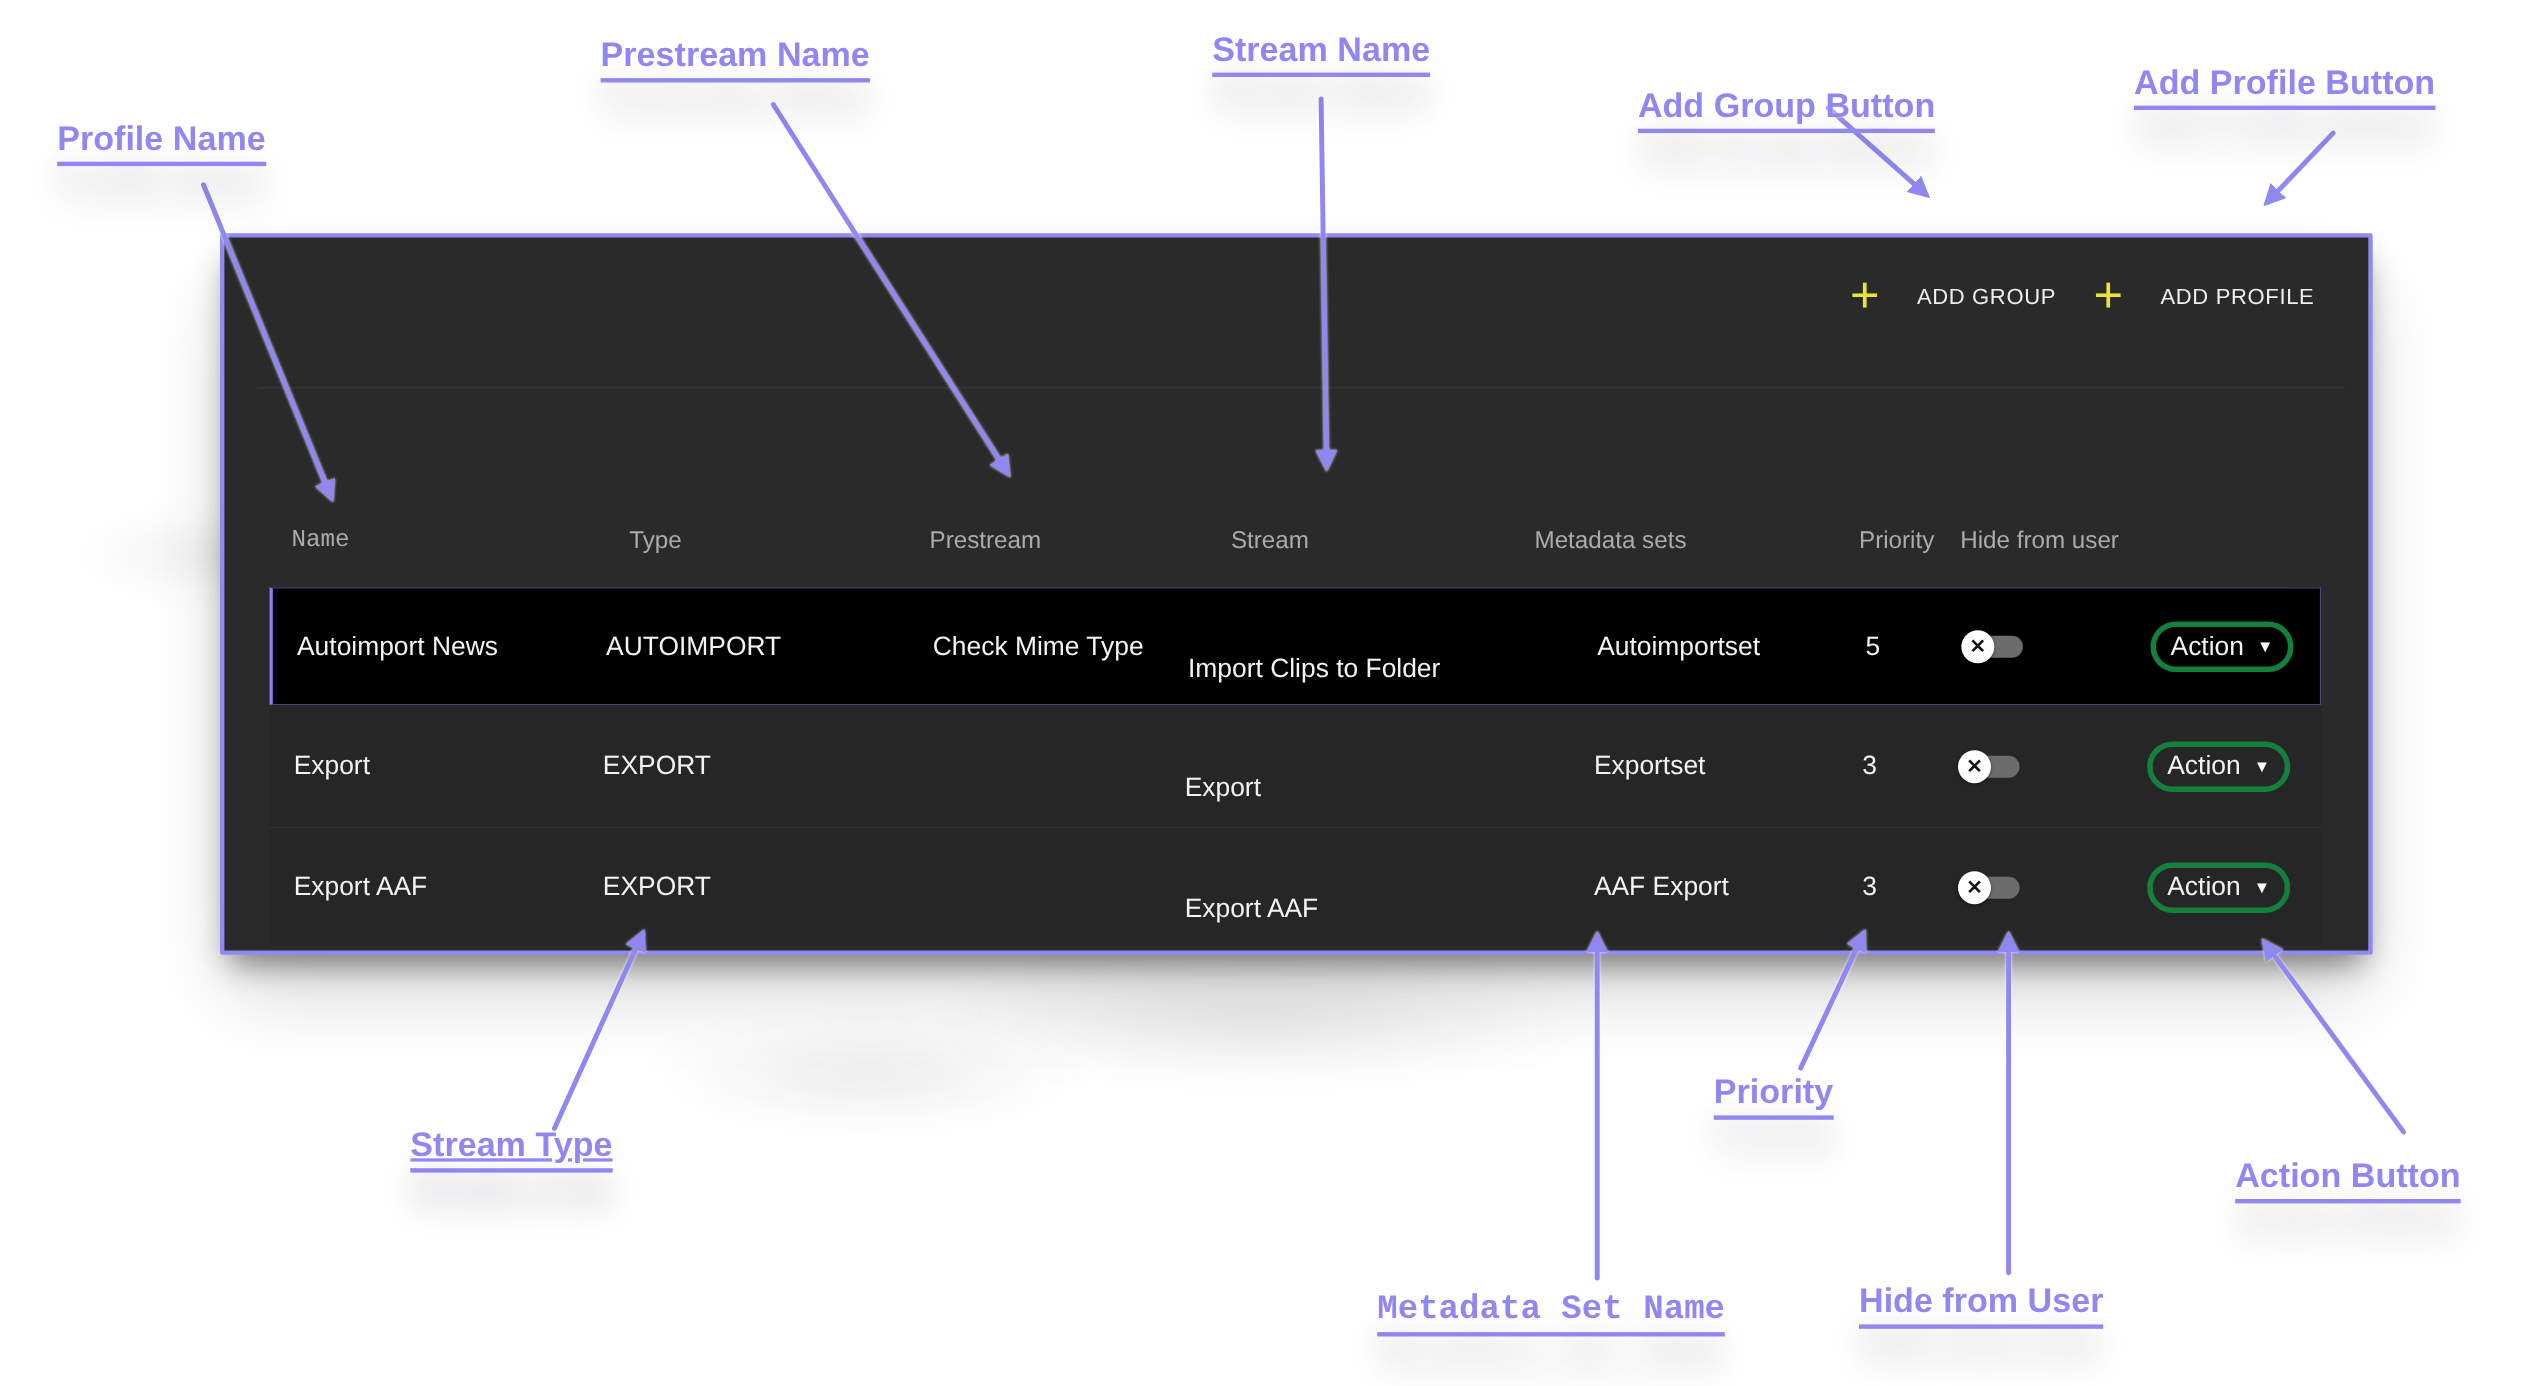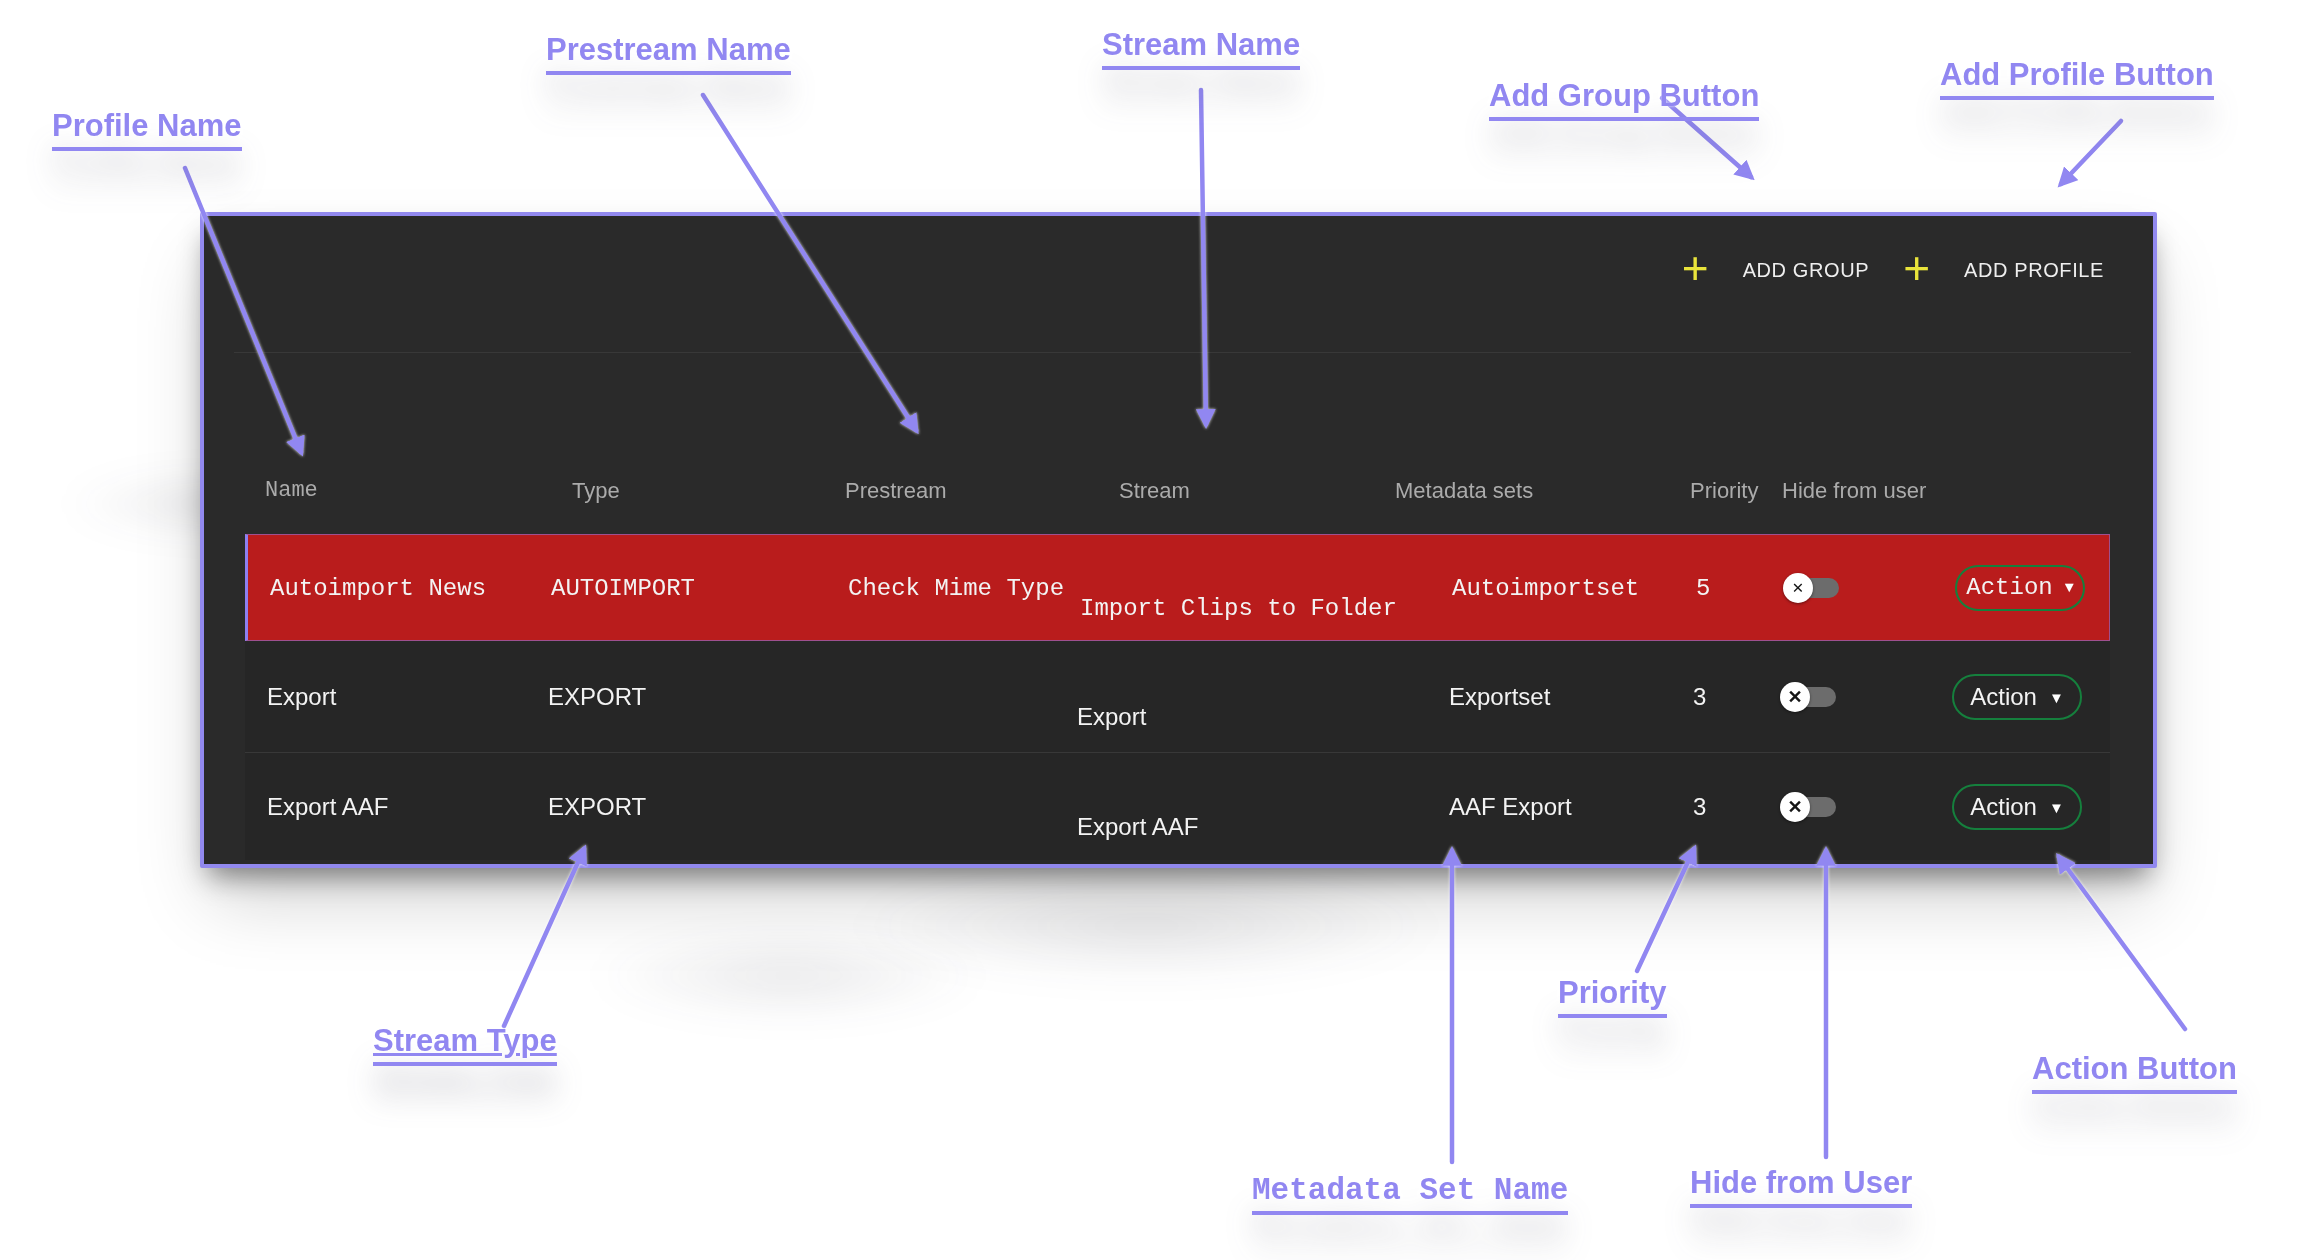--- a/index.html
+++ b/index.html
@@ -30,36 +30,36 @@
   .toolbar-divider { position:absolute; top:136px; left:30px; right:22px; height:1px; background:#383838; }
 
   .thead { position:absolute; top:259px; left:41px; right:43px; height:32px; }
   .thead span { position:absolute; top:0; line-height:32px; font-size:22px; color:#ababab; white-space:nowrap; }
   .col-0 { left:20px;font-family:Liberation Mono, monospace; }  .col-1 { left:303px;margin-left:24px; } .col-2 { left:600px; }
   .col-3 { left:874px; } .col-4 { left:1150px; } .col-5 { left:1445px; } .col-6 { left:1537px; }
 
   .tbody { position:absolute; top:318px; left:41px; right:43px; }
   .row { position:relative; height:107px; background:#262626; }
   .row:nth-child(2) { height:112px; border-bottom:1px solid #383838; }
-  .row.selected { background:#b91c1c; border:1px solid rgba(136,123,238,0.55);
-                  border-left:3px solid #8d80f0;font-family:Liberation Mono, monospace; }
+  .row.selected { background:#000000; border:1px solid rgba(136,123,238,0.55);
+                  border-left:3px solid #8d80f0; }
   .cell { position:absolute; top:50%; transform:translateY(-50%); font-size:24px; color:#f3f3f3; white-space:nowrap; }
   .c-name { left:22px; } .c-type { left:303px; } .c-prestream { left:600px; }
   .c-stream { left:832px;margin-top:20px; } .c-meta { left:1204px; } .c-priority { left:1448px; }
 
   .toggle { position:absolute; left:1537px; top:50%; transform:translateY(-50%);
             width:54px; height:20px; background:#6c6c6c; border-radius:10px; cursor:pointer; }
   .toggle .thumb { position:absolute; left:-2px; top:-5px; width:30px; height:30px;
                    background:#ffffff; border-radius:50%;
                    display:flex; align-items:center; justify-content:center;
                    box-shadow:0 1px 3px rgba(0,0,0,0.45); }
   .toggle .thumb span { font-size:18px; font-weight:700; color:#141414; line-height:30px; }
 
   .action-btn { position:absolute; left:1707px; top:50%; transform:translateY(-50%);
-                width:130px; height:46px; border:2px solid #15803d; border-radius:23px;
+                width:130px; height:46px; border:5px solid #15803d; border-radius:23px;
                 background:transparent; display:flex; align-items:center; justify-content:center;
                 gap:12px; cursor:pointer; }
   .action-btn .a-label { font-size:24px; color:#f3f3f3; }
   .action-btn .caret { font-size:15px; color:#ffffff; transform:translateY(1px); }
 
   
   .arrows { position:absolute; left:0; top:0; width:2304px; height:1260px; z-index:5; pointer-events:none; }
 
   
   .ann { position:absolute; z-index:6; font-size:31px; font-weight:700; color:#9187f1;

